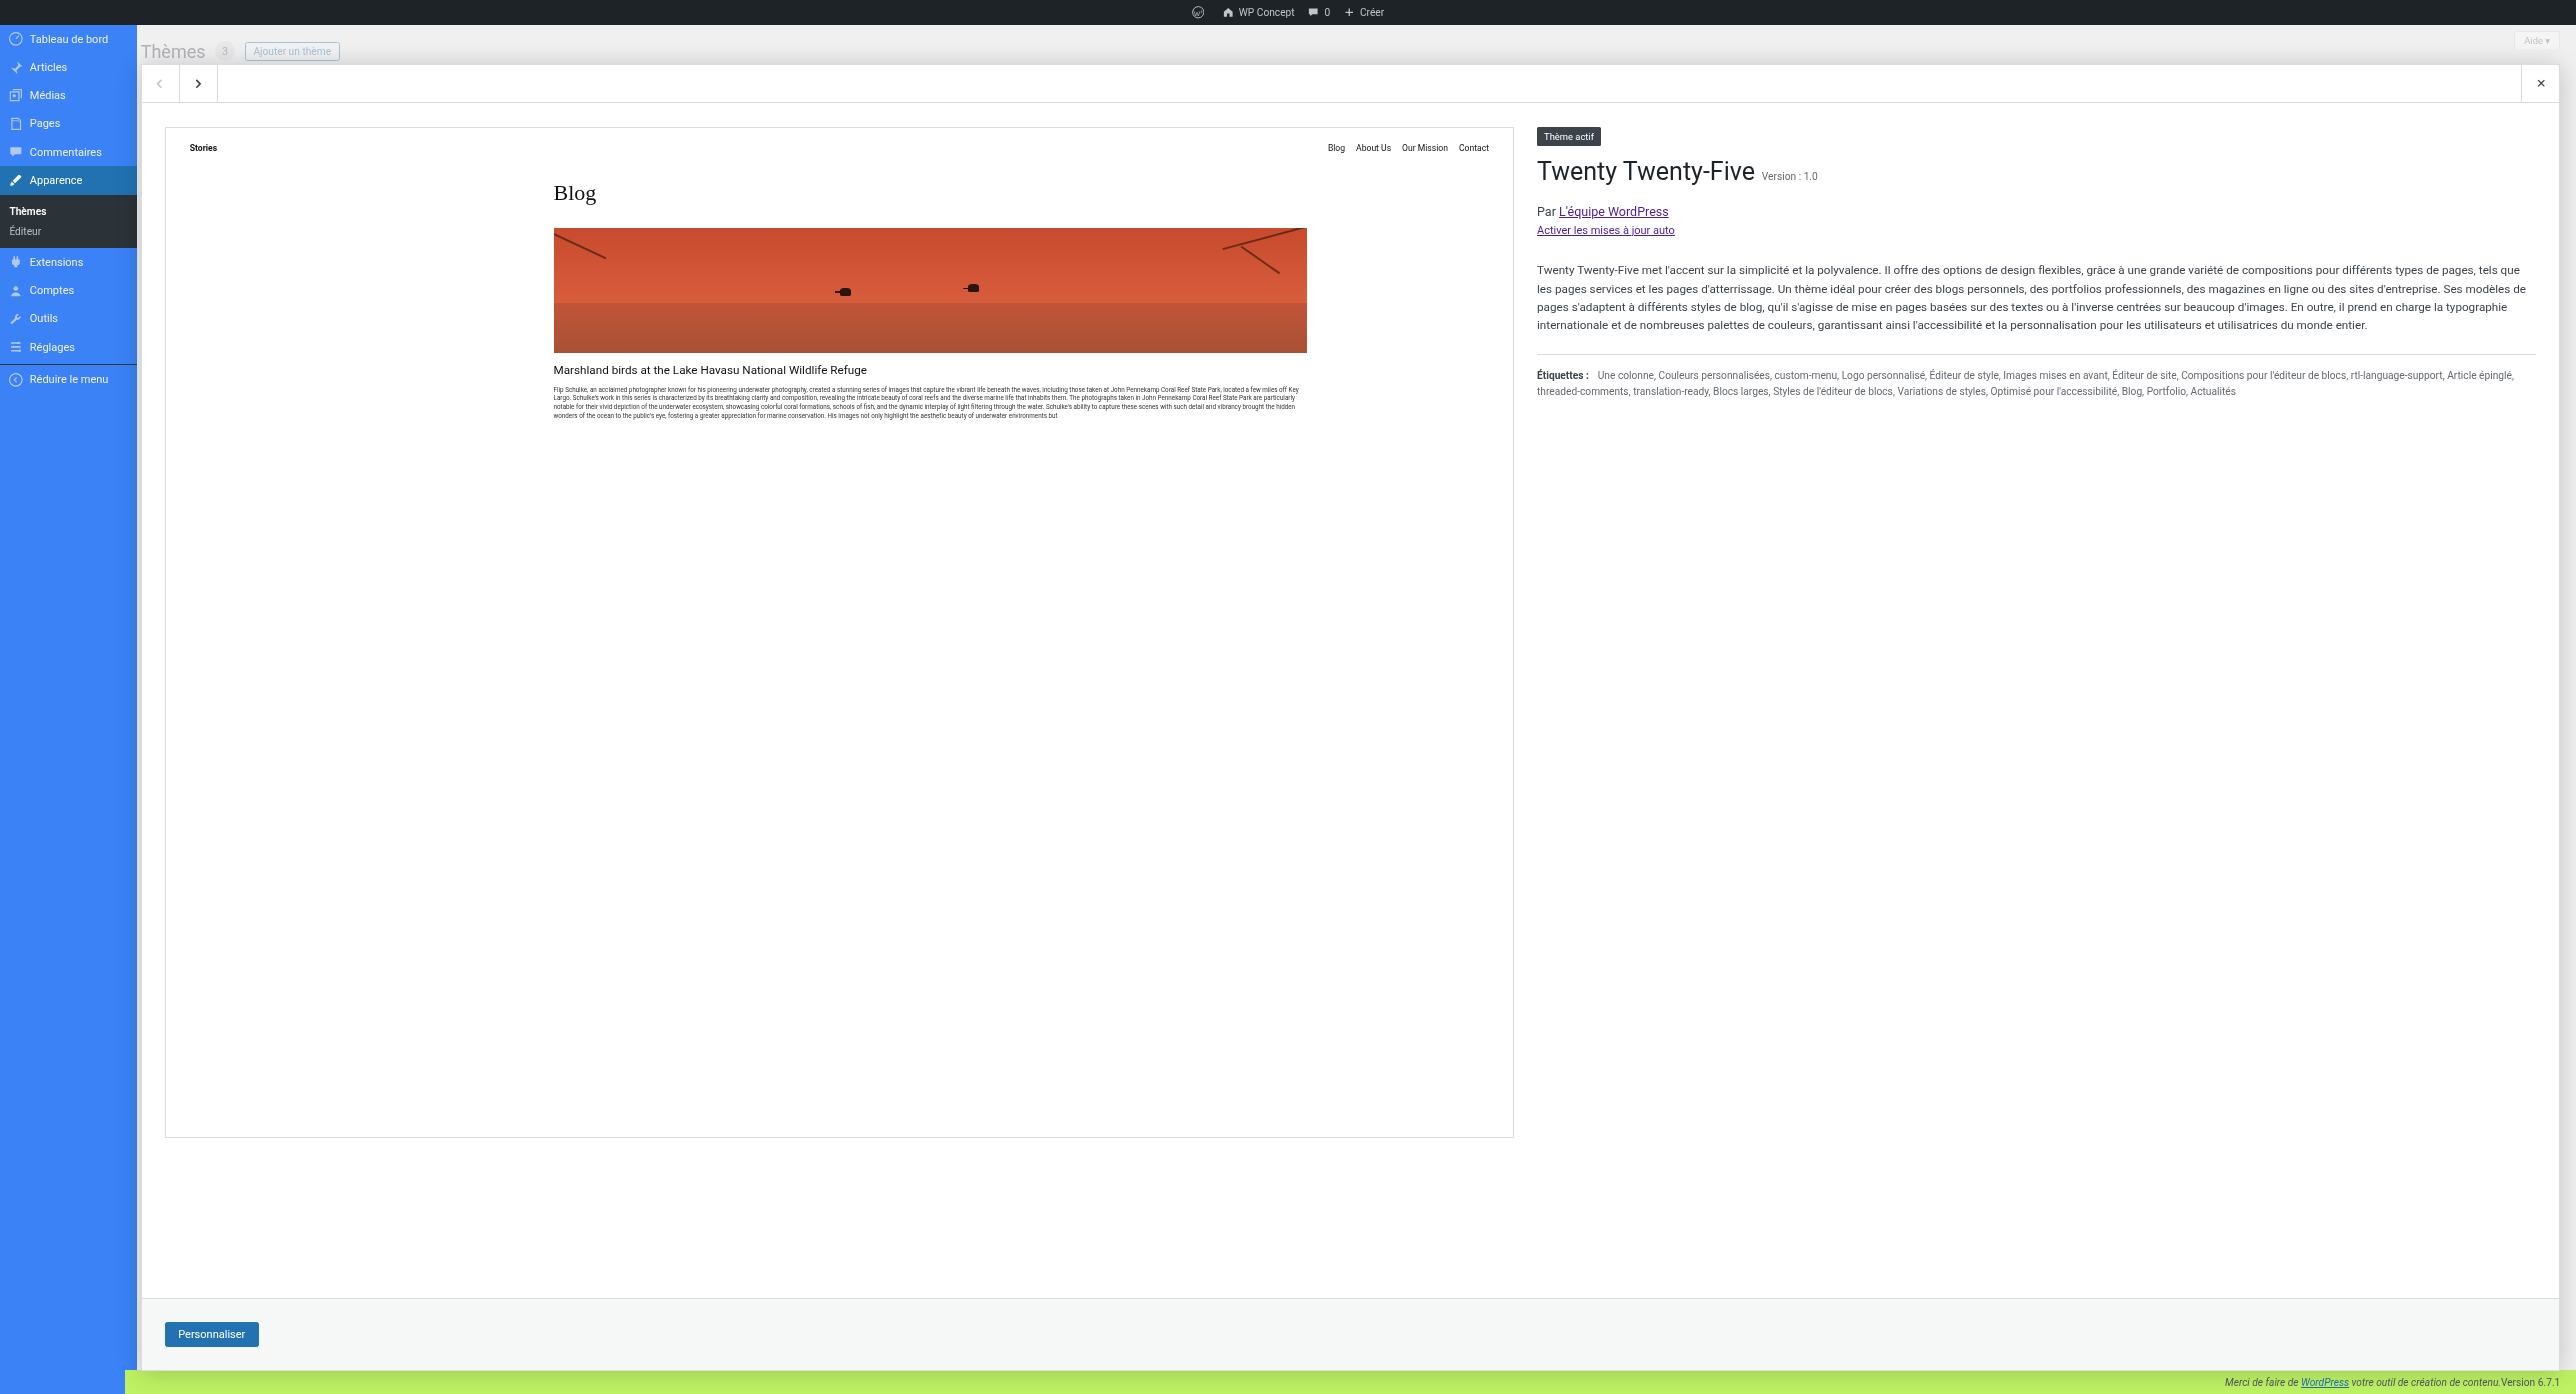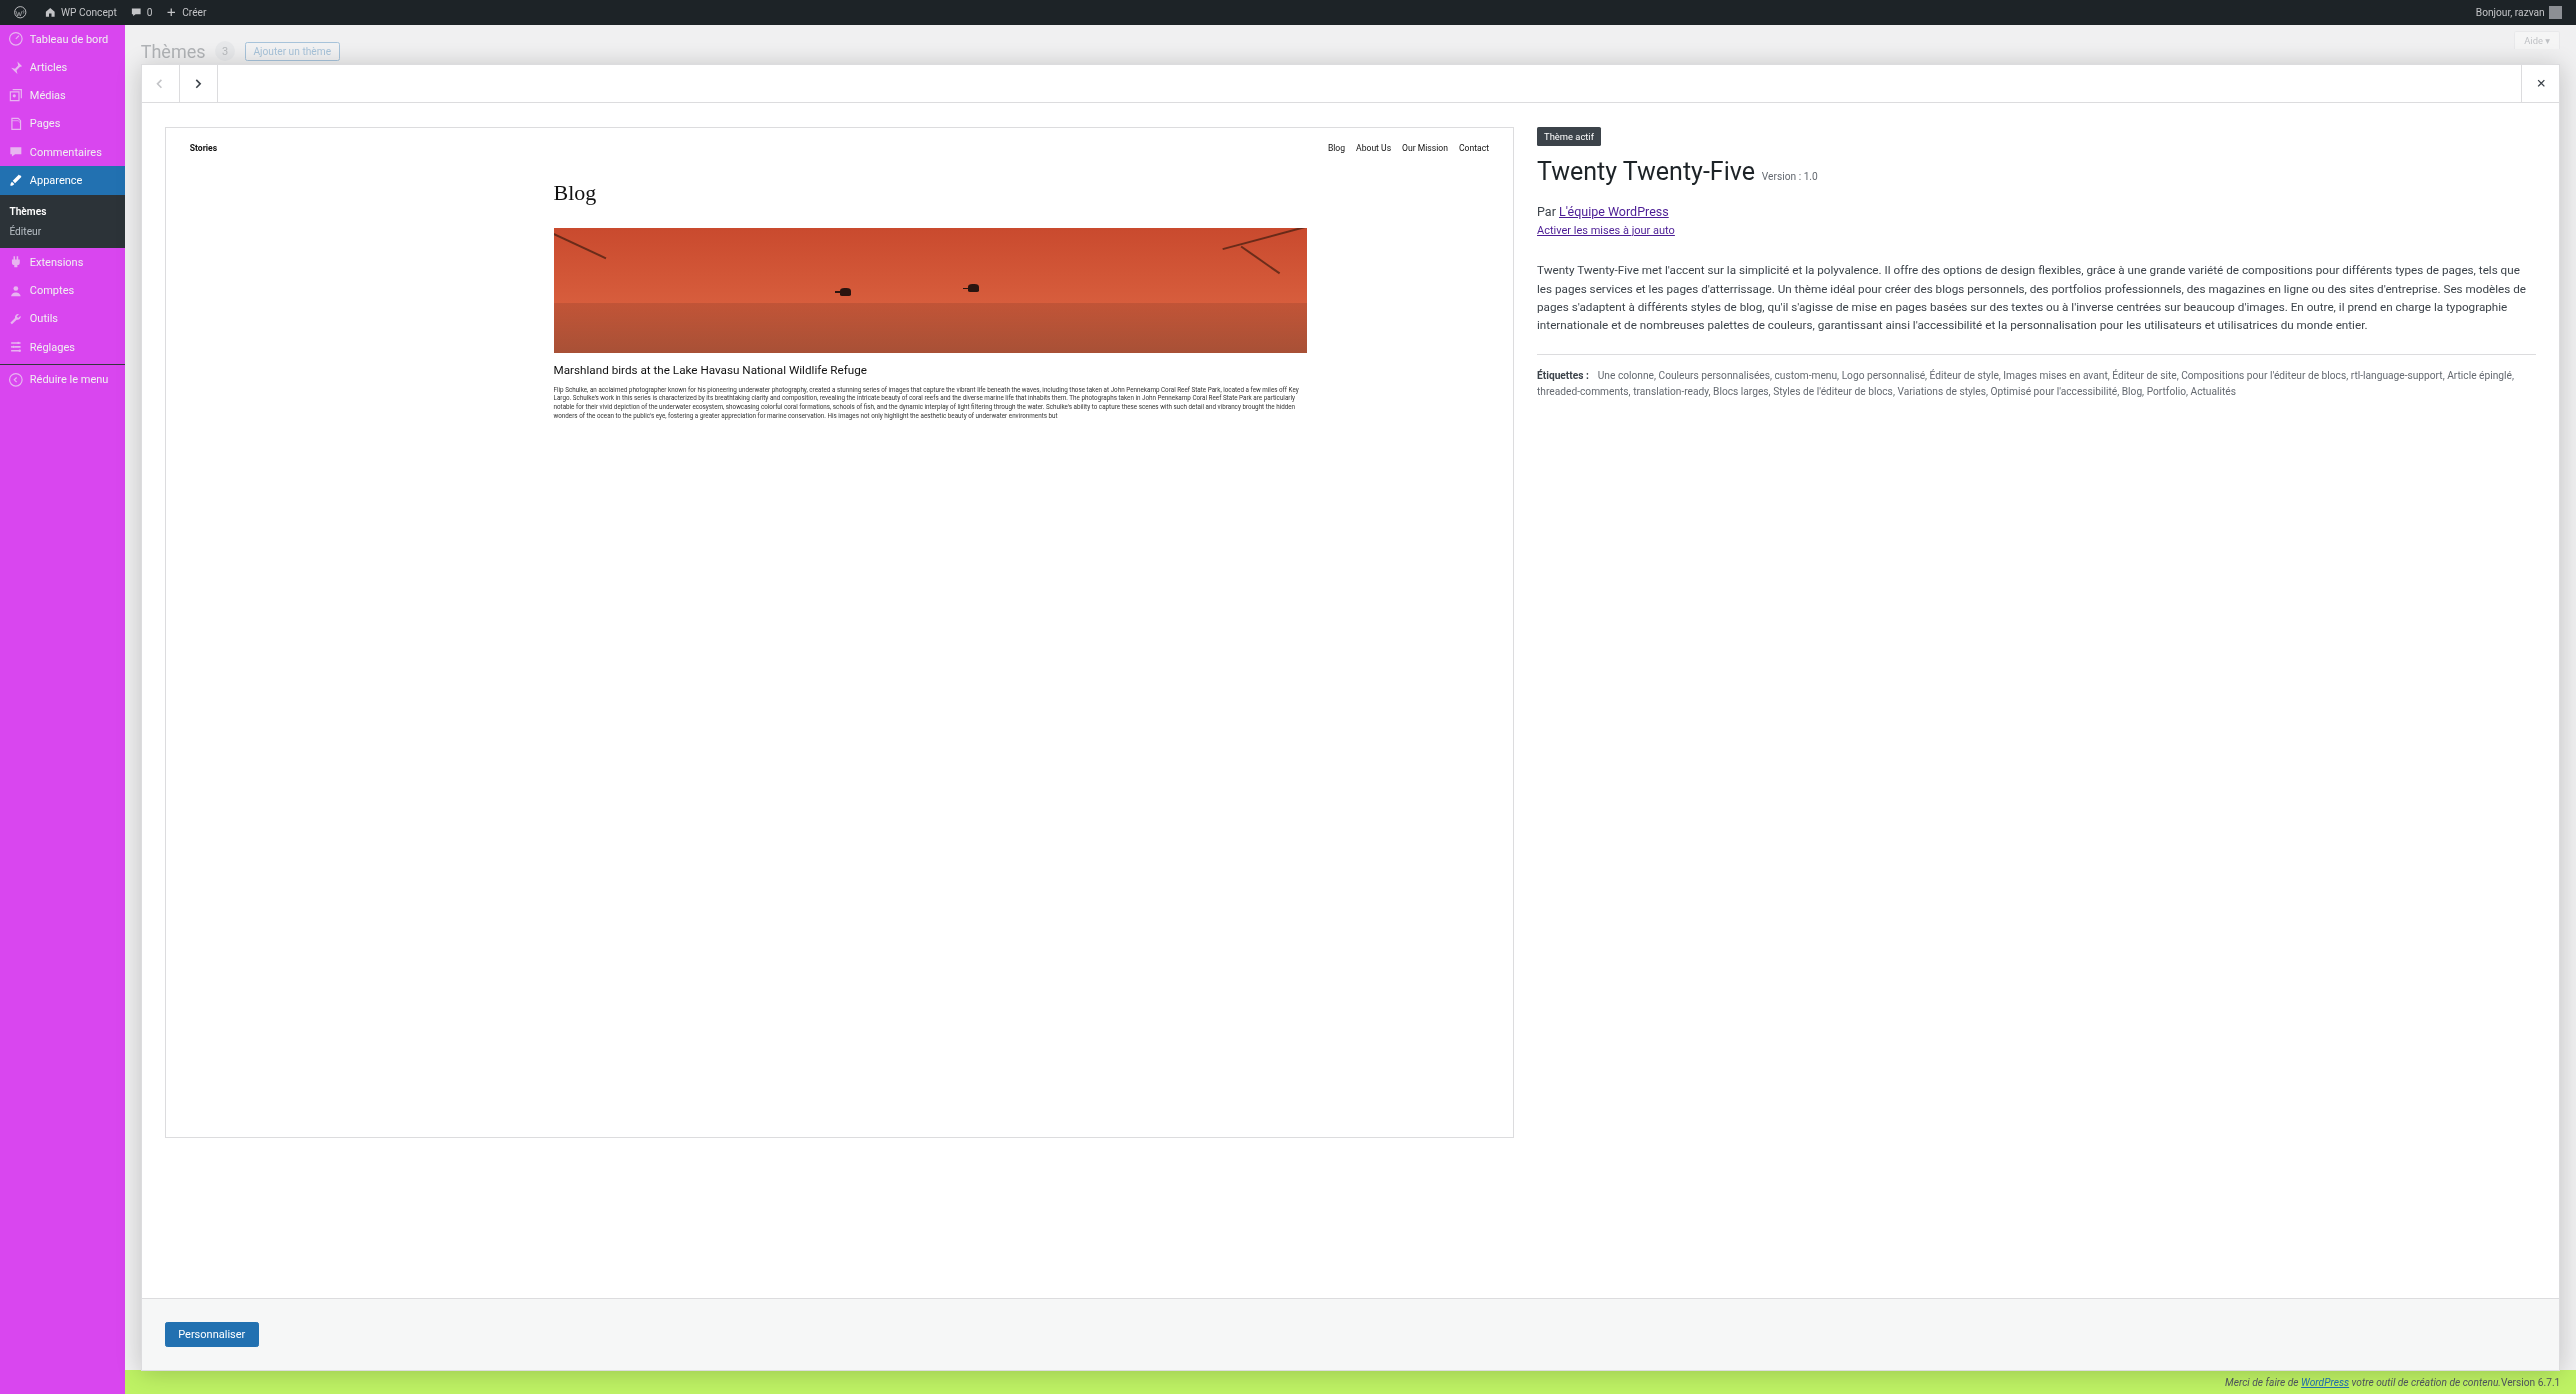--- a/index.html
+++ b/index.html
@@ -1,27 +1,27 @@
 <!DOCTYPE html>
 <html style="font-size:12.5px"><head>
 <meta charset="utf-8">
 <style>
 * { margin: 0; padding: 0; box-sizing: border-box; font-family: -apple-system, BlinkMacSystemFont, "Segoe UI", Roboto, sans-serif; }
 body { background: #f0f0f1; color: #3c434a; font-size: 10.2px; overflow: hidden; }
 
 
-.admin-bar { height: 25px; background: #1d2327; color: #c3c4c7; display: flex; align-items: center; padding: 0 7.8px; font-size: 10.2px; }
+.admin-bar { height: 25px; background: #1d2327; color: #c3c4c7; display: flex; align-items: center; padding: 0 7.8px; font-size: 10.2px; flex-direction: column; }
 .admin-bar-left { display: flex; align-items: center; gap: 0; }
 .admin-bar-item { display: flex; align-items: center; padding: 0 6.3px; height: 25px; cursor: pointer; }
 .admin-bar-item svg { margin-right: 4.7px; }
 .admin-bar-right { margin-left: auto; display: flex; align-items: center; }
 .avatar-box { width: 12.5px; height: 12.5px; background: #8c8f94; margin-left: 4.7px; }
 
 
-.sidebar { position: absolute; top: 25px; left: 0; bottom: 0; width: 125px; background: #d946ef; color: #f0f0f1; }
+.sidebar { position: absolute; top: 25px; left: 0; bottom: 0; width: 137px; background: #3b82f6; color: #f0f0f1; }
 .sidebar-item { display: flex; align-items: center; padding: 6.3px 7.8px; font-size: 11px; cursor: pointer; color: #f0f0f1; position: relative; }
 .sidebar-item.current { background: #2271b1; color: #fff; }
 .sidebar-item.current::after { content: ''; position: absolute; right: -6.3px; top: 50%; transform: translateY(-50%); border: 6.3px solid transparent; border-right-color: #f0f0f1; }
 .sidebar-item svg, .sidebar-icon { width: 15.7px; height: 15.7px; margin-right: 6.3px; flex-shrink: 0; fill: currentColor; opacity: 0.65; }
 .sidebar-item.current svg { opacity: 1; }
 .sidebar-sub { background: #2c3338; padding: 6.3px 0; }
 .sidebar-sub-item { padding: 4.7px 9.4px; font-size: 10.2px; color: rgba(240,246,252,0.7); cursor: pointer; }
 .sidebar-sub-item.current { color: #fff; font-weight: 600; }
 .sidebar-collapse { border-top: 0.8px solid #32373c; margin-top: 3.1px; }
 

